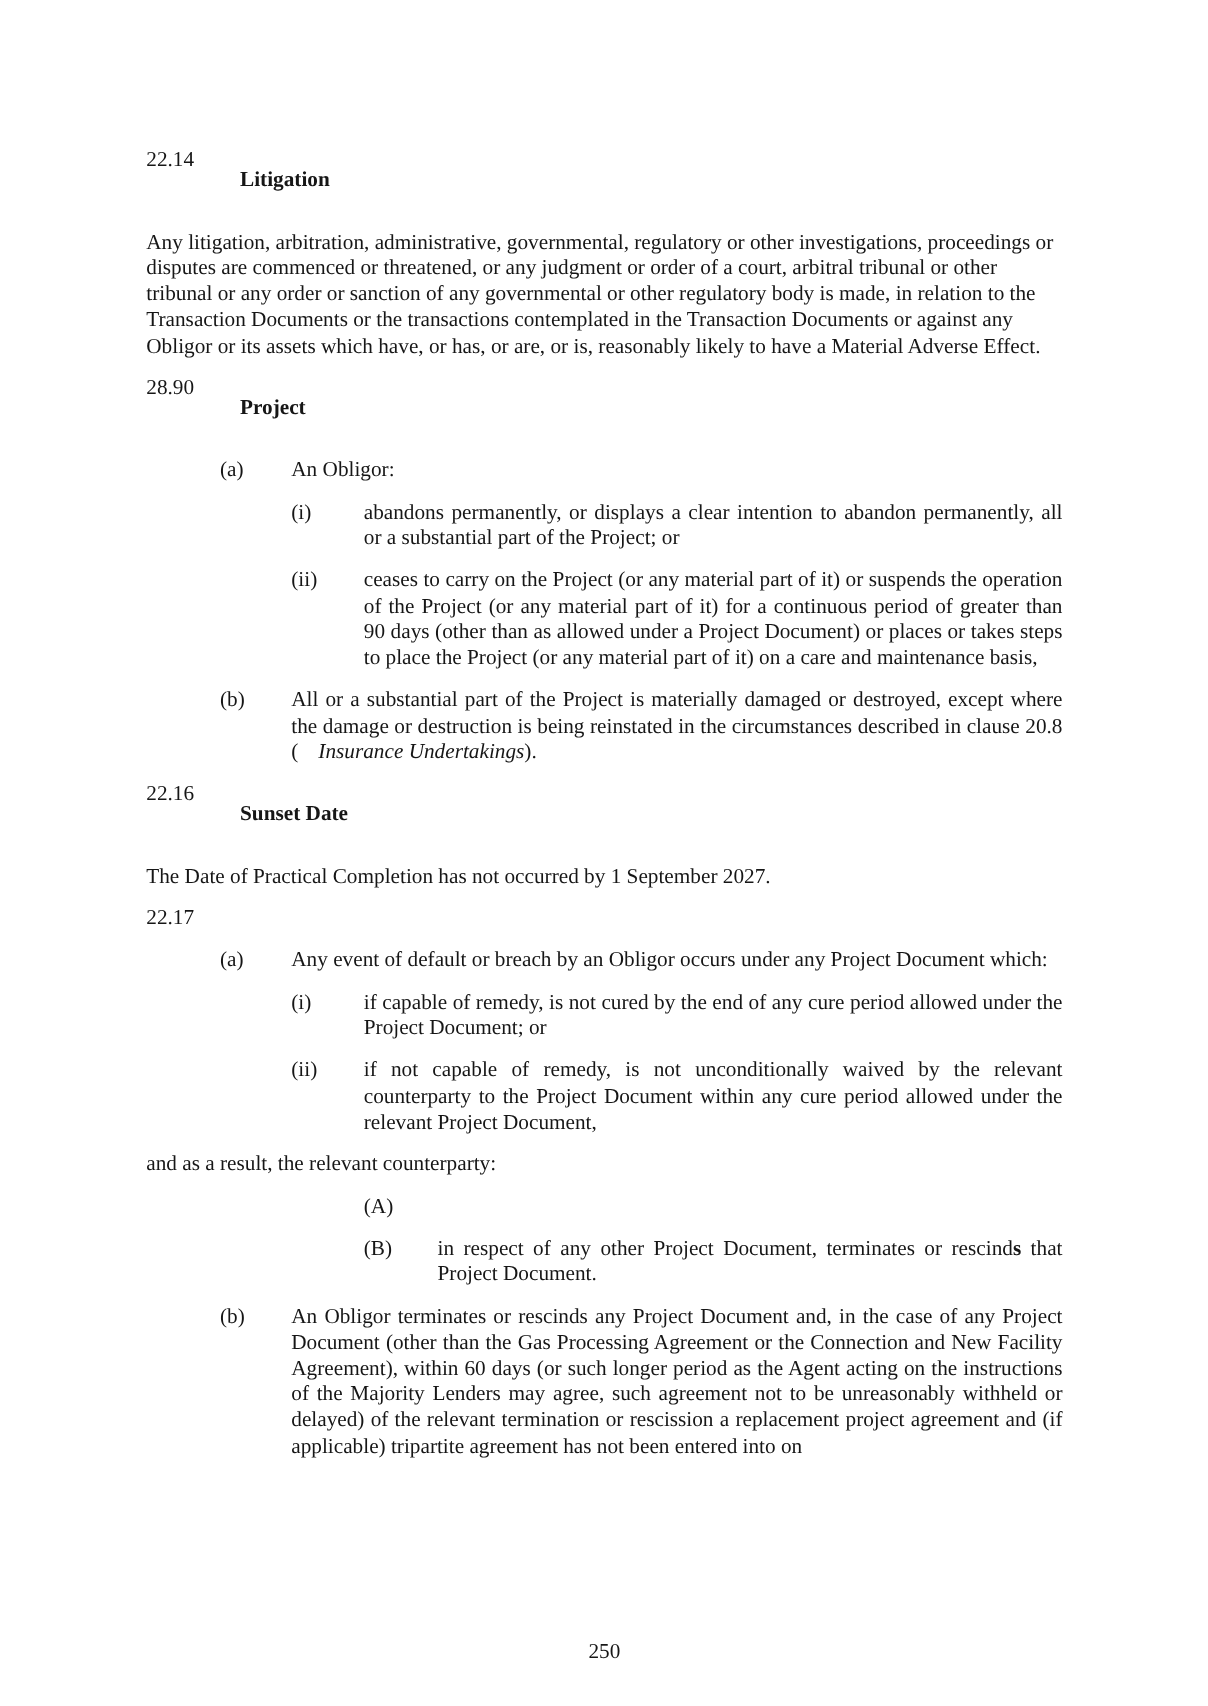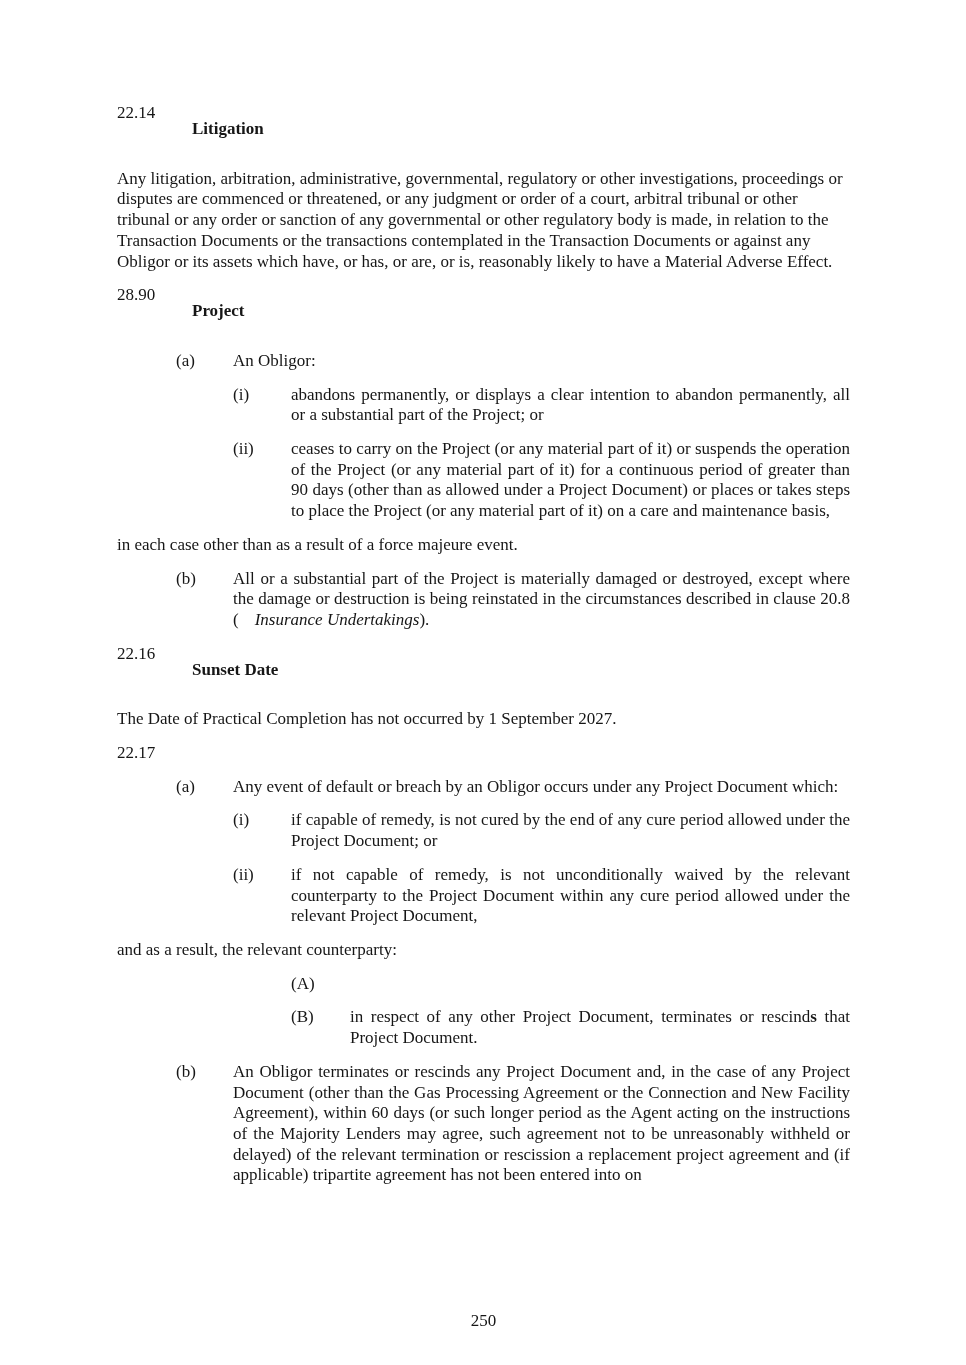--- a/index.html
+++ b/index.html
@@ -14,21 +14,21 @@
     background: #ffffff;
     color: #161616;
     font-family: "Liberation Serif", "DejaVu Serif", serif;
     font-size: 17px;
     line-height: 20.7px;
     overflow: hidden;
   }
   .content {
     position: absolute;
     left: 117px;
-    top: 103px;
+    top: 118px;
     width: 733px;
   }
   .sec-head {
     display: flex;
     margin: 0 0 13px 0;
   }
   .sec-num {
     flex: 0 0 59px;
     font-weight: normal;
   }
@@ -95,21 +95,20 @@
       <div class="item ind-i just">
         <span class="marker">(i)</span>
         <div class="txt">abandons permanently, or displays a clear intention to abandon permanently, all or a substantial part of the Project; or</div>
       </div>
 
       <div class="item ind-i just">
         <span class="marker">(ii)</span>
         <div class="txt">ceases to carry on the Project (or any material part of it) or suspends the operation of the Project (or any material part of it) for a continuous period of greater than 90 days (other than as allowed under a Project Document) or places or takes steps to place the Project (or any material part of it) on a care and maintenance basis,</div>
       </div>
 
-      <p class="block cont-1">in each case other than as a result of a force majeure event.</p>
 
       <div class="item ind-a just">
         <span class="marker">(b)</span>
         <div class="txt"><span>All or a substantial part of the Project is materially damaged or destroyed, except where the damage or destruction is being reinstated in the circumstances described in clause 20.8 (</span><em>Insurance Undertakings</em><span>).</span></div>
       </div>
     </section>
 
     <section>
       <div class="sec-head">
         <span class="sec-num">22.16</span>

